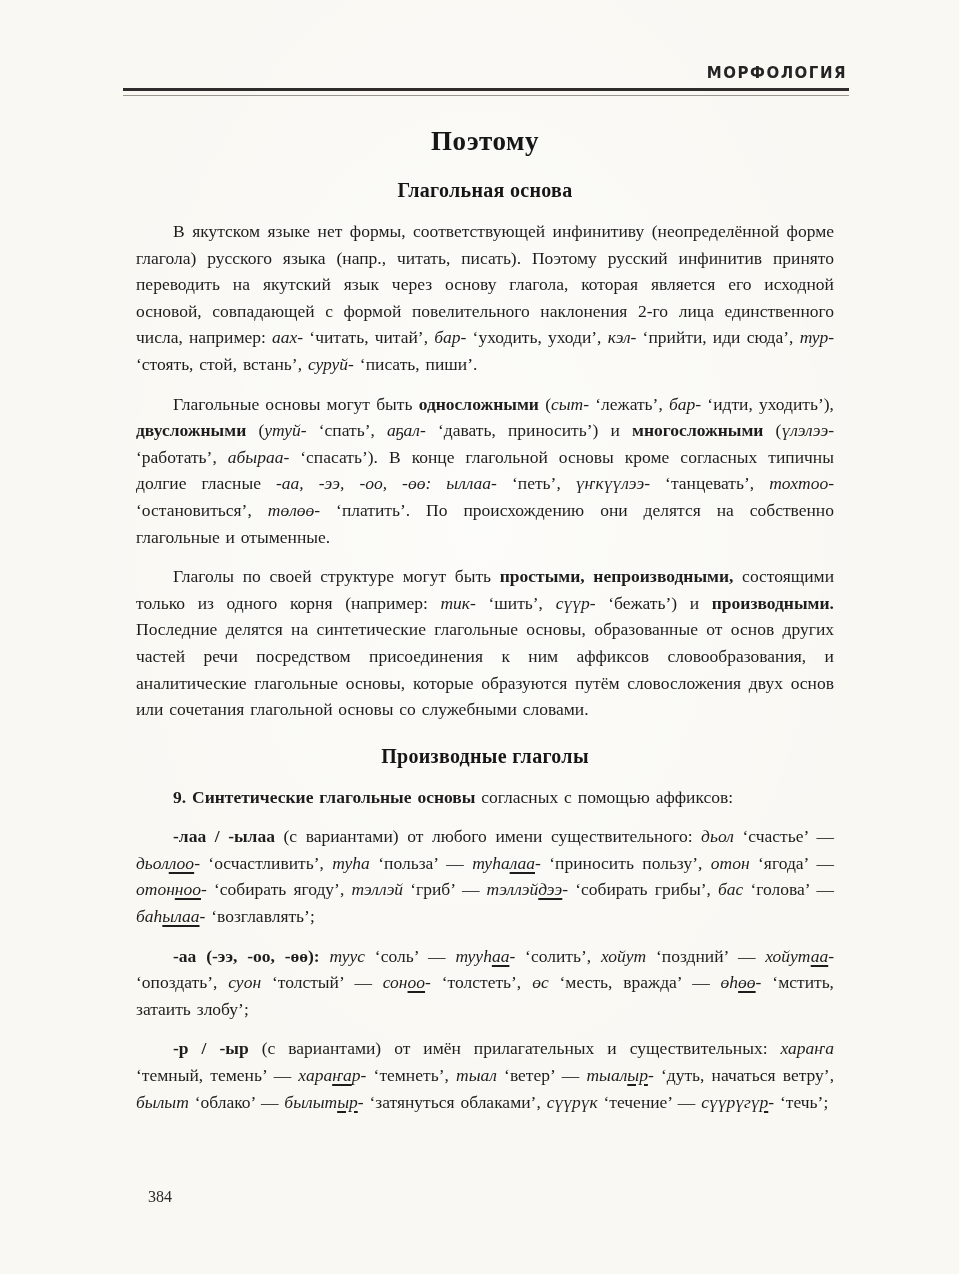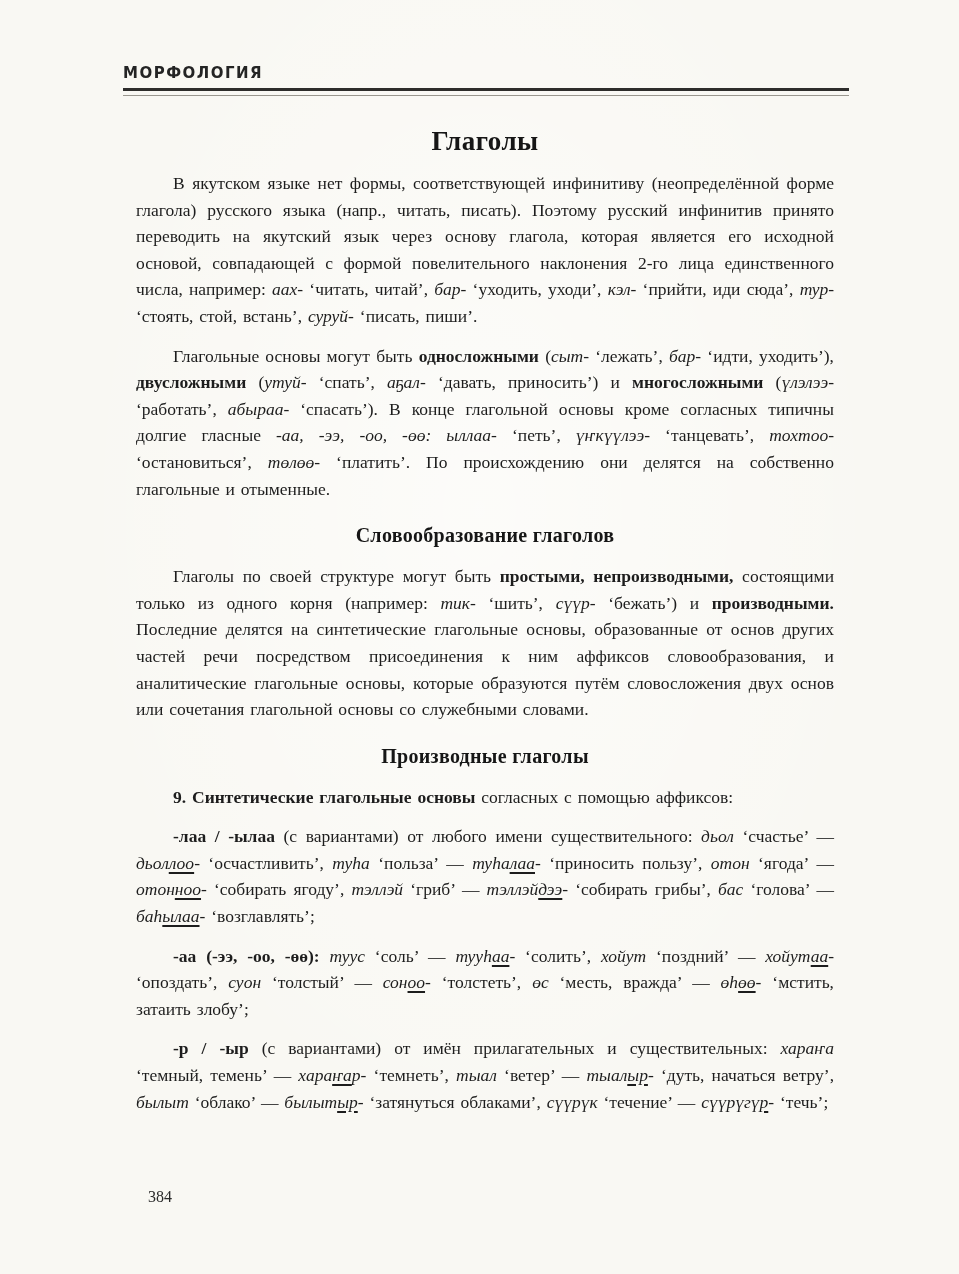--- a/index.html
+++ b/index.html
@@ -15,20 +15,21 @@
     width:959px;height:1274px;
     background:
       radial-gradient(ellipse at 50% 40%, rgba(255,255,255,.55) 0%, rgba(0,0,0,0) 60%),
       #f9f8f3;
   }
   .running-head{
     position:absolute;left:123px;top:64px;width:724px;
     font-family:"DejaVu Sans","Liberation Sans",sans-serif;
     font-weight:bold;font-size:15px;letter-spacing:1.5px;
     color:#242424;
+    text-align:right;
   }
   .head-rule{
     position:absolute;left:123px;top:88px;width:726px;height:4px;
     border-top:3px solid #2e2d2b;
     border-bottom:1px solid #9a978f;
   }
   .column{
     position:absolute;left:123px;top:112px;width:724px;
   }
   .h1{
@@ -64,24 +65,24 @@
   }
 </style>
 </head>
 <body>
 
 <div class="page">
   <div class="running-head">МОРФОЛОГИЯ</div>
   <div class="head-rule"></div>
 
   <div class="column">
-      <div class="h1">Глаголы</div>
+      <div class="h1">Поэтому</div>
+      <div class="h2">Глагольная основа</div>
       <p class="body"><span class="">В якутском языке нет формы, соответствующей инфинитиву (неопределённой форме глагола) русского языка (напр., читать, писать). Поэтому русский инфинитив принято переводить на якутский язык через основу глагола, которая является его исходной основой, совпадающей с формой повелительного наклонения 2-го лица единственного числа, например: </span><span class="i">аах-</span><span class=""> ‘читать, читай’, </span><span class="i">бар-</span><span class=""> ‘уходить, уходи’, </span><span class="i">кэл-</span><span class=""> ‘прийти, иди сюда’, </span><span class="i">тур-</span><span class=""> ‘стоять, стой, встань’, </span><span class="i">суруй-</span><span class=""> ‘писать, пиши’.</span></p>
       <p class="body"><span class="">Глагольные основы могут быть </span><span class="b">односложными</span><span class=""> (</span><span class="i">сыт-</span><span class=""> ‘лежать’, </span><span class="i">бар-</span><span class=""> ‘идти, уходить’), </span><span class="b">двусложными</span><span class=""> (</span><span class="i">утуй-</span><span class=""> ‘спать’, </span><span class="i">аҕал-</span><span class=""> ‘давать, приносить’) и </span><span class="b">многосложными</span><span class=""> (</span><span class="i">үлэлээ-</span><span class=""> ‘работать’, </span><span class="i">абыраа-</span><span class=""> ‘спасать’). В конце глагольной основы кроме согласных типичны долгие гласные </span><span class="i">-аа, -ээ, -оо, -өө:</span><span class=""> </span><span class="i">ыллаа-</span><span class=""> ‘петь’, </span><span class="i">үҥкүүлээ-</span><span class=""> ‘танцевать’, </span><span class="i">тохтоо-</span><span class=""> ‘остановиться’, </span><span class="i">төлөө-</span><span class=""> ‘платить’. По происхождению они делятся на собственно глагольные и отыменные.</span></p>
-      <div class="h2">Словообразование глаголов</div>
       <p class="body"><span class="">Глаголы по своей структуре могут быть </span><span class="b">простыми, непроизводными,</span><span class=""> состоящими только из одного корня (например: </span><span class="i">тик-</span><span class=""> ‘шить’, </span><span class="i">сүүр-</span><span class=""> ‘бежать’) и </span><span class="b">производными.</span><span class=""> Последние делятся на синтетические глагольные основы, образованные от основ других частей речи посредством присоединения к ним аффиксов словообразования, и аналитические глагольные основы, которые образуются путём словосложения двух основ или сочетания глагольной основы со служебными словами.</span></p>
       <div class="h2">Производные глаголы</div>
       <p class="body"><span class="b">9. Синтетические глагольные основы</span><span class=""> согласных с помощью аффиксов:</span></p>
       <p class="body"><span class="b">-лаа / -ылаа</span><span class=""> (с вариантами) от любого имени существительного: </span><span class="i">дьол</span><span class=""> ‘счастье’ — </span><span class="i">дьол</span><span class="i u">лоо</span><span class="i">-</span><span class=""> ‘осчастливить’, </span><span class="i">туһа</span><span class=""> ‘польза’ — </span><span class="i">туһа</span><span class="i u">лаа</span><span class="i">-</span><span class=""> ‘приносить пользу’, </span><span class="i">отон</span><span class=""> ‘ягода’ — </span><span class="i">отон</span><span class="i u">ноо</span><span class="i">-</span><span class=""> ‘собирать ягоду’, </span><span class="i">тэллэй</span><span class=""> ‘гриб’ — </span><span class="i">тэллэй</span><span class="i u">дээ</span><span class="i">-</span><span class=""> ‘собирать грибы’, </span><span class="i">бас</span><span class=""> ‘голова’ — </span><span class="i">баһ</span><span class="i u">ылаа</span><span class="i">-</span><span class=""> ‘возглавлять’;</span></p>
       <p class="body"><span class="b">-аа (-ээ, -оо, -өө):</span><span class=""> </span><span class="i">туус</span><span class=""> ‘соль’ — </span><span class="i">тууһ</span><span class="i u">аа</span><span class="i">-</span><span class=""> ‘солить’, </span><span class="i">хойут</span><span class=""> ‘поздний’ — </span><span class="i">хойут</span><span class="i u">аа</span><span class="i">-</span><span class=""> ‘опоздать’, </span><span class="i">суон</span><span class=""> ‘толстый’ — </span><span class="i">сон</span><span class="i u">оо</span><span class="i">-</span><span class=""> ‘толстеть’, </span><span class="i">өс</span><span class=""> ‘месть, вражда’ — </span><span class="i">өһ</span><span class="i u">өө</span><span class="i">-</span><span class=""> ‘мстить, затаить злобу’;</span></p>
       <p class="body"><span class="b">-р / -ыр</span><span class=""> (с вариантами) от имён прилагательных и существительных: </span><span class="i">хараҥа</span><span class=""> ‘темный, темень’ — </span><span class="i">хара</span><span class="i u">ҥа</span><span class="i">р-</span><span class=""> ‘темнеть’, </span><span class="i">тыал</span><span class=""> ‘ветер’ — </span><span class="i">тыал</span><span class="i u">ыр</span><span class="i">-</span><span class=""> ‘дуть, начаться ветру’, </span><span class="i">былыт</span><span class=""> ‘облако’ — </span><span class="i">былыт</span><span class="i u">ыр</span><span class="i">-</span><span class=""> ‘затянуться облаками’, </span><span class="i">сүүрүк</span><span class=""> ‘течение’ — </span><span class="i">сүүрүг</span><span class="i u">үр</span><span class="i">-</span><span class=""> ‘течь’;</span></p>
     </div>
 
   <div class="page-number">384</div>
 </div>

